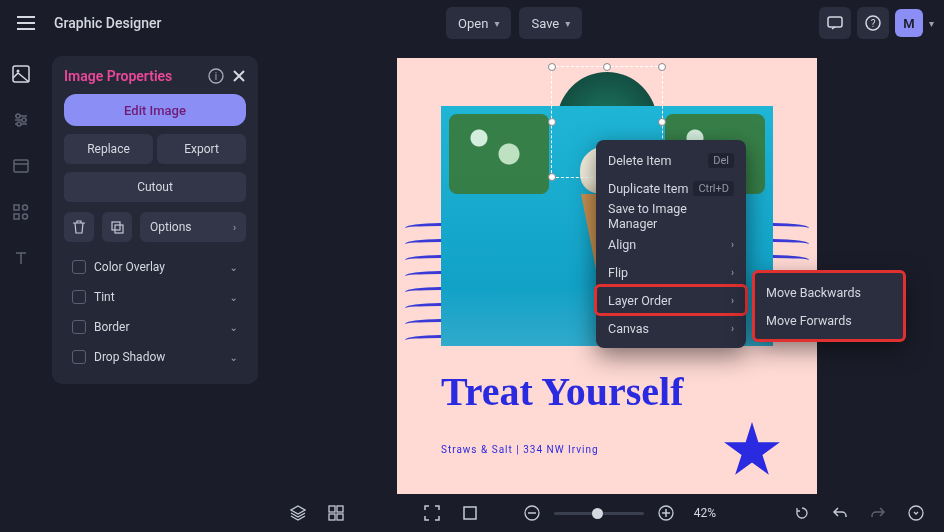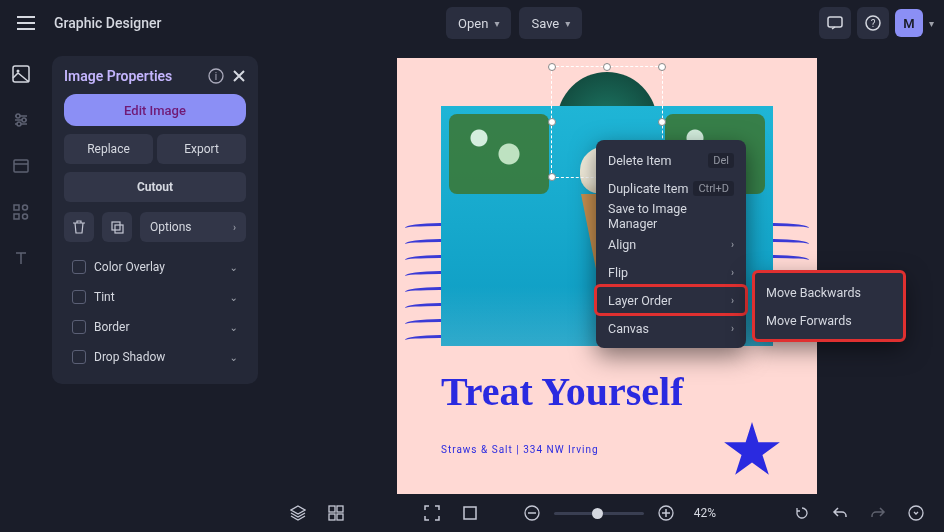--- a/index.html
+++ b/index.html
@@ -17,26 +17,26 @@
 .chev { font-size: 10px; opacity: 0.7; }
 
 
 .leftrail { position: absolute; left: 0; top: 46px; bottom: 0; width: 42px; display: flex; flex-direction: column; align-items: center; padding-top: 16px; gap: 22px; }
 .leftrail .rail-icon { width: 24px; height: 24px; display:flex; align-items:center; justify-content:center; opacity: 0.6; cursor: pointer; }
 .leftrail .rail-icon.active { opacity: 1; }
 
 
 .panel { position: absolute; left: 52px; top: 56px; width: 206px; background: #242837; border-radius: 10px; padding: 12px; }
 .panel-header { display: flex; align-items: center; justify-content: space-between; margin-bottom: 10px; }
-.panel-header h3 { font-size: 14px; font-weight: 600; color: #c4b5fd; }
+.panel-header h3 { font-size: 14px; font-weight: 600; color: #ec4899; }
 .panel-header .hicons { display: flex; gap: 8px; align-items: center; }
 .btn-primary { width: 100%; height: 32px; background: #8b8ff5; color: #701a75; border-radius: 12px; font-size: 13px; font-weight: 500; display: flex; align-items: center; justify-content: center; cursor: pointer; margin-bottom: 8px; }
 .btn-row { display: flex; gap: 4px; margin-bottom: 8px; justify-content: flex-end; }
 .btn-sec { flex: 1; height: 30px; background: #323648; border-radius: 6px; font-size: 12px; display: flex; align-items: center; justify-content: center; cursor: pointer; }
-.btn-sec.full { width: 100%; font-weight: bold; }
+.btn-sec.full { width: 100%; }
 .tool-row { display: flex; gap: 8px; margin-bottom: 10px; margin-top: 4px; }
 .tool-sq { width: 30px; height: 30px; background: #323648; border-radius: 6px; display: flex; align-items: center; justify-content: center; cursor: pointer; }
 .tool-opt { flex: 1; height: 30px; background: #323648; border-radius: 6px; display: flex; align-items: center; justify-content: space-between; padding: 0 10px; font-size: 12px; cursor: pointer; }
 .prop-item { height: 30px; display: flex; align-items: center; justify-content: space-between; padding: 0 8px; font-size: 12px; border-radius: 6px; cursor: pointer; }
 .prop-item .left { display: flex; align-items: center; gap: 8px; }
 .checkbox { width: 14px; height: 14px; border: 1.5px solid #5a5f75; border-radius: 3px; }
 
 
 .canvas-wrap { position: absolute; left: 270px; right: 0; top: 46px; bottom: 38px; background: #1a1d29; display: flex; align-items: flex-start; justify-content: center; overflow: hidden; }
 .artboard { width: 420px; height: 470px; background: #ffd9d4; position: relative; margin-top: 12px; }

